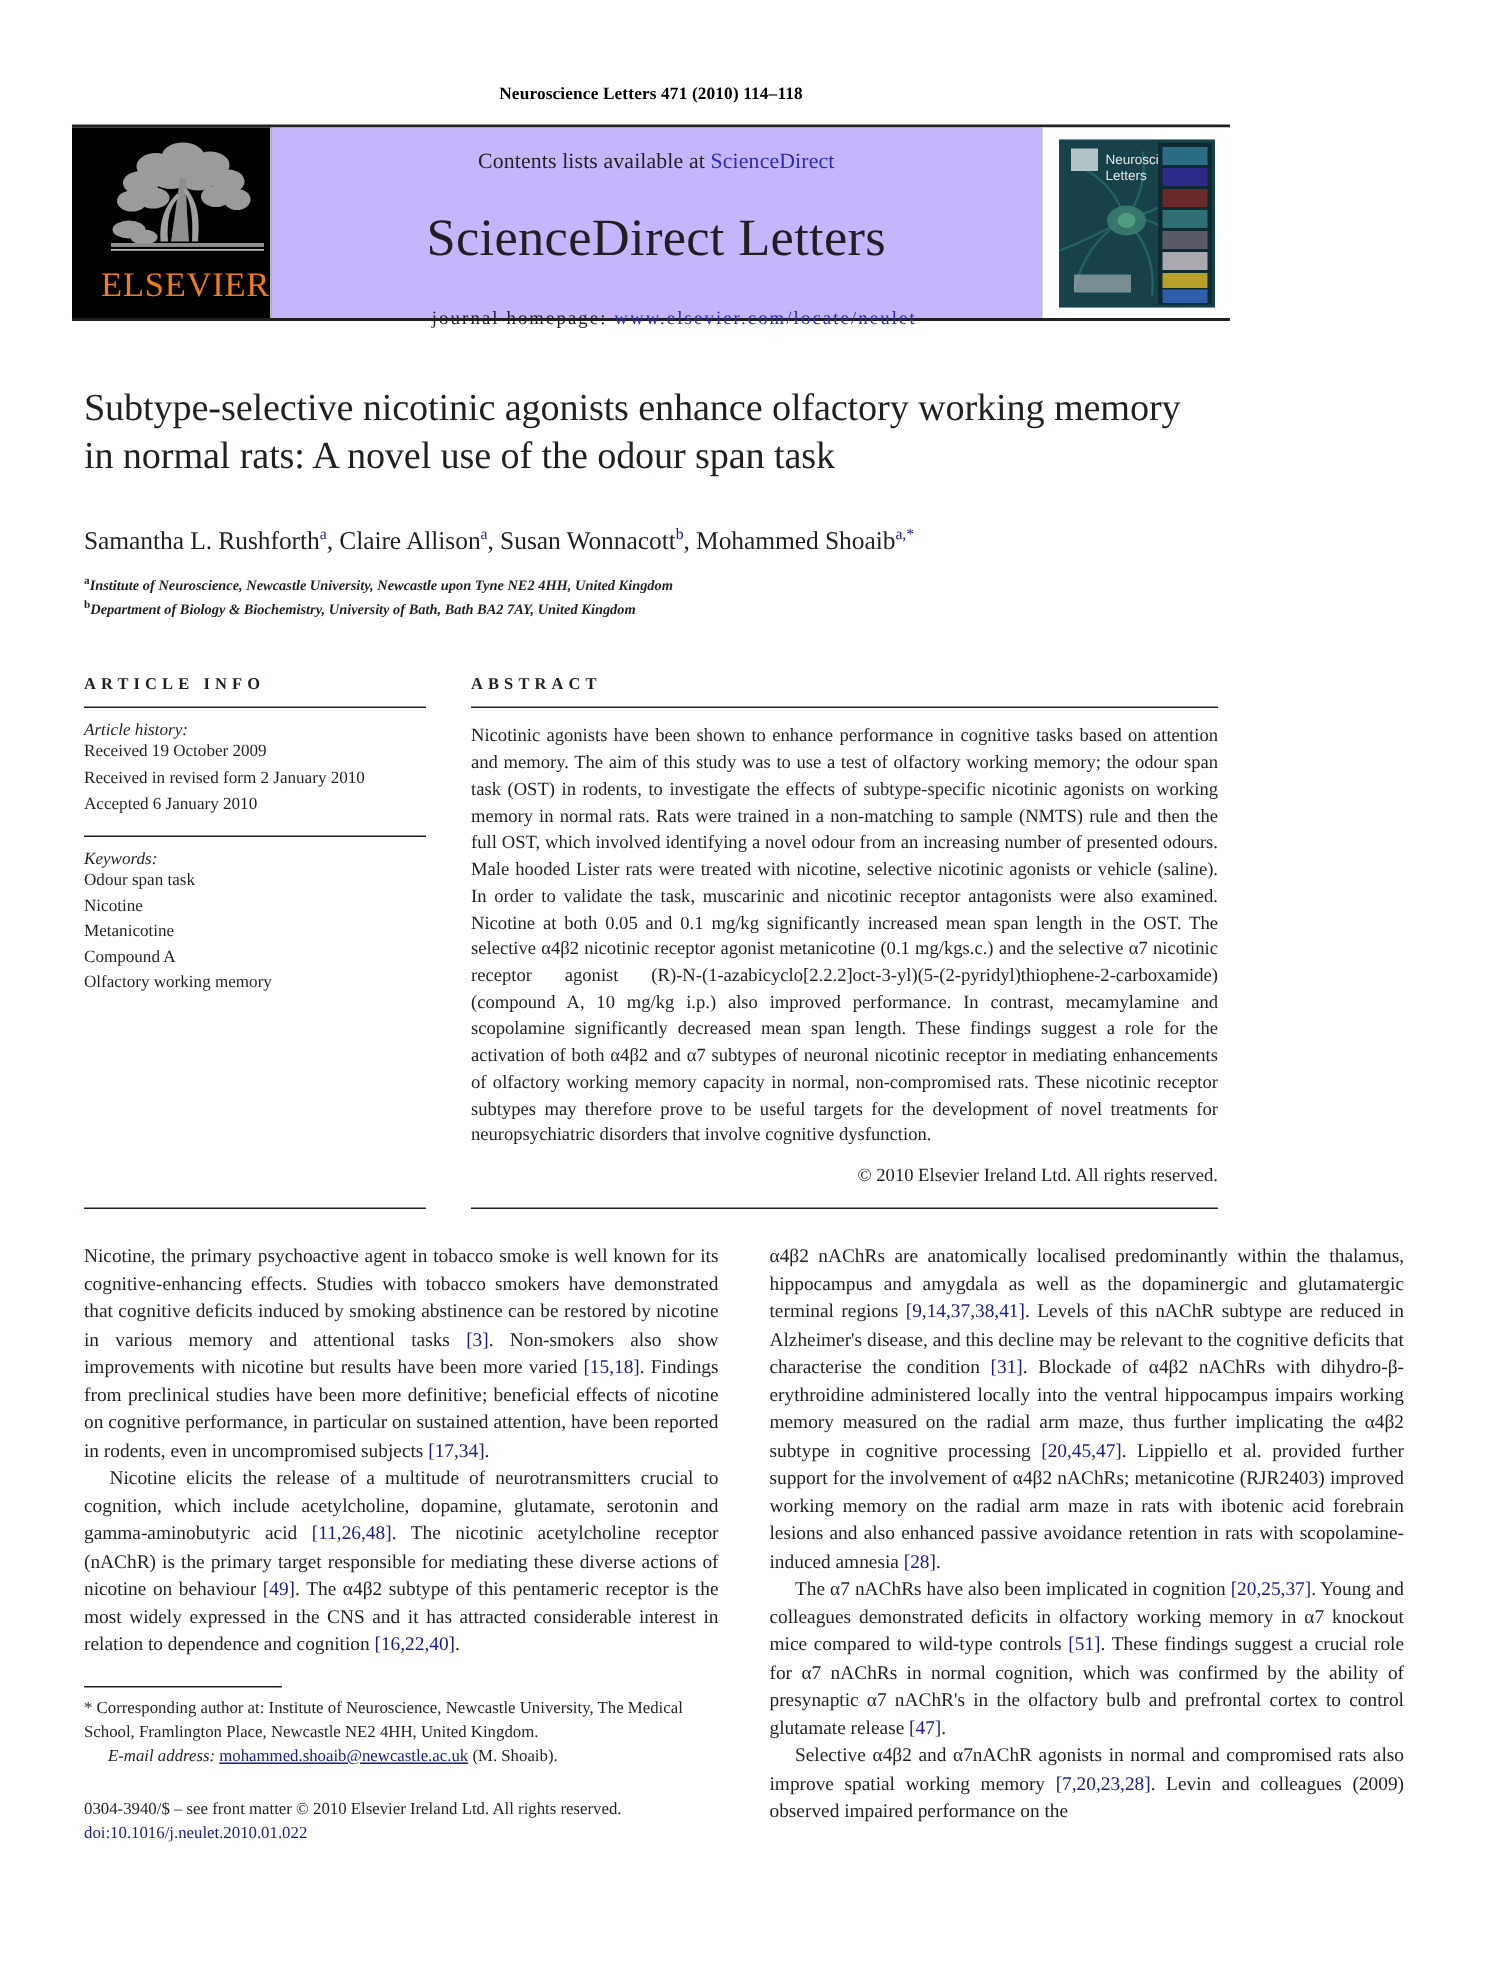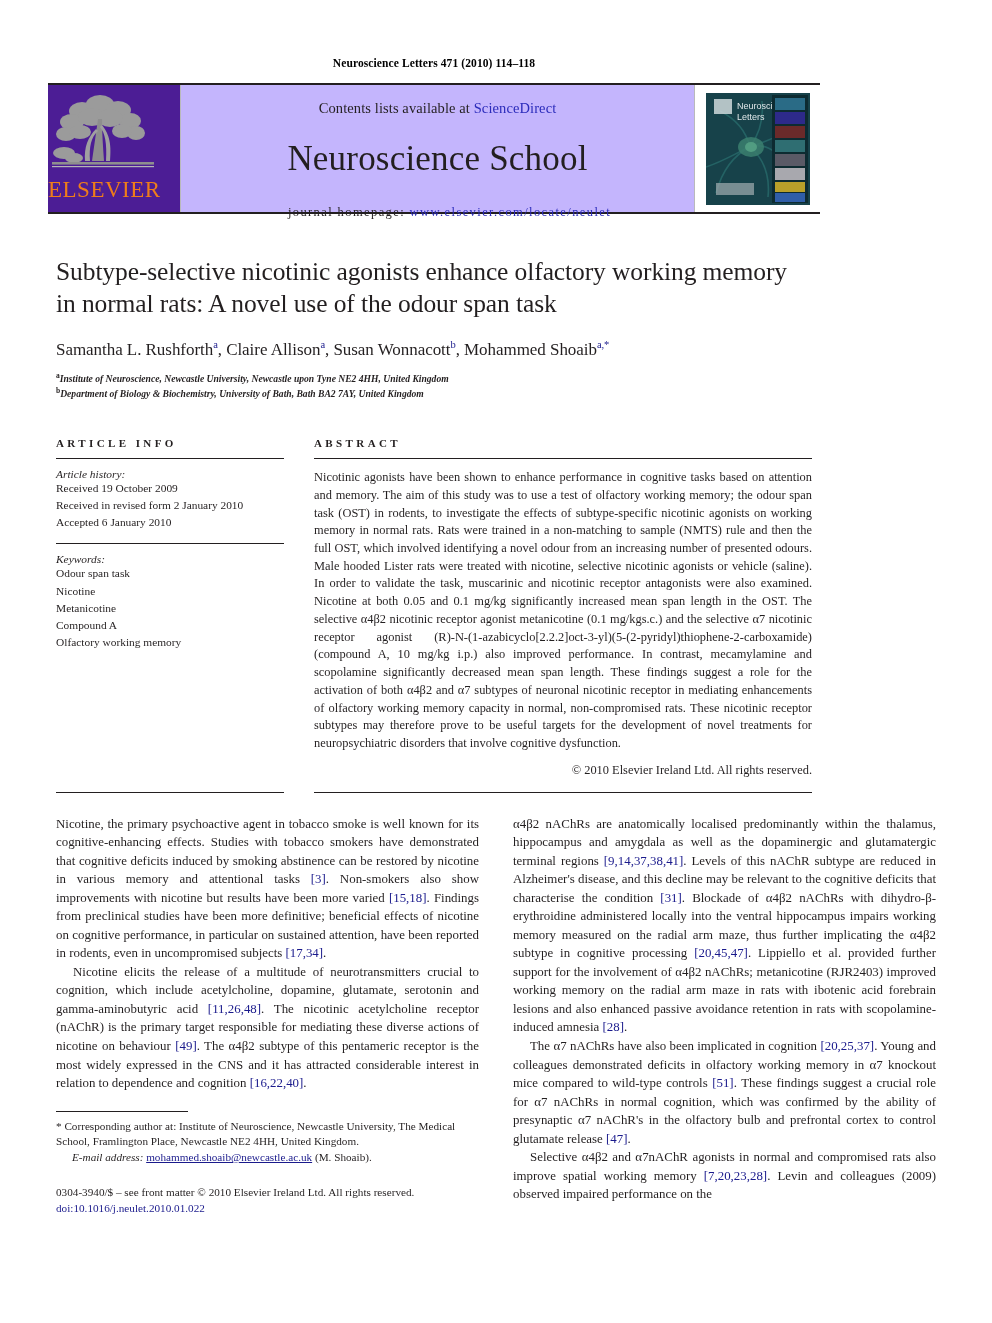--- a/index.html
+++ b/index.html
@@ -41,25 +41,25 @@
     display: flex;
     align-items: stretch;
     box-sizing: border-box;
   }
   .mast-logo {
     width: 133px;
     flex: 0 0 133px;
     border-right: 1px solid #b9b9bb;
     display: flex;
     flex-direction: column;
-    align-items: flex-start;
+    align-items: flex-end;
     justify-content: flex-start;
     padding-top: 6px;
     box-sizing: border-box;
-    background: #4c1d95;
+    background: #000000;
   }
   .tree-wrap { width: 110px; height: 86px; }
   .elsevier-word {
     font-family: "Liberation Serif", serif;
     color: #ef7d1a;
     font-size: 23px;
     letter-spacing: .5px;
     line-height: 1;
     margin-top: 1px;
   }
@@ -115,21 +115,21 @@
   .title-block { margin: 42px 56px 0 56px; }
   .art-title {
     font-size: 25.5px;
     line-height: 1.24;
     color: #231f20;
     font-weight: normal;
     margin: 0;
     letter-spacing: -.1px;
   }
   .authors {
-    margin-top: 20px;
+    margin-top: 32px;
     font-size: 17px;
     color: #231f20;
     letter-spacing: -.05px;
   }
   .authors sup { font-size: 10.5px; color: #1a1a8c; }
   .affils { margin-top: 11px; }
   .affil {
     font-size: 9.6px;
     font-style: italic;
     font-weight: bold;
@@ -274,21 +274,21 @@
           <rect x="4" y="75" width="102" height="1.2" fill="#b5b5b5"></rect>
         </svg>
       </div>
       <div class="elsevier-word">ELSEVIER</div>
     </div>
 
     <div class="mast-center">
       <div class="contents-line">
         <span>Contents lists available at </span><span class="sd-link">ScienceDirect</span>
       </div>
-      <div class="journal-name">Neuroscience School</div>
+      <div class="journal-name">ScienceDirect Letters</div>
       <div class="homepage-line">
         <span>journal homepage: </span><span class="homepage-url">www.elsevier.com/locate/neulet</span>
       </div>
     </div>
 
     <div class="mast-cover">
       <div class="cover-img">
         <svg viewBox="0 0 104 112" width="104" height="112" aria-hidden="true">
           <rect width="104" height="112" fill="#17424a"></rect>
           <g opacity="0.55" fill="none" stroke="#2f7d7a" stroke-width="1.6">

